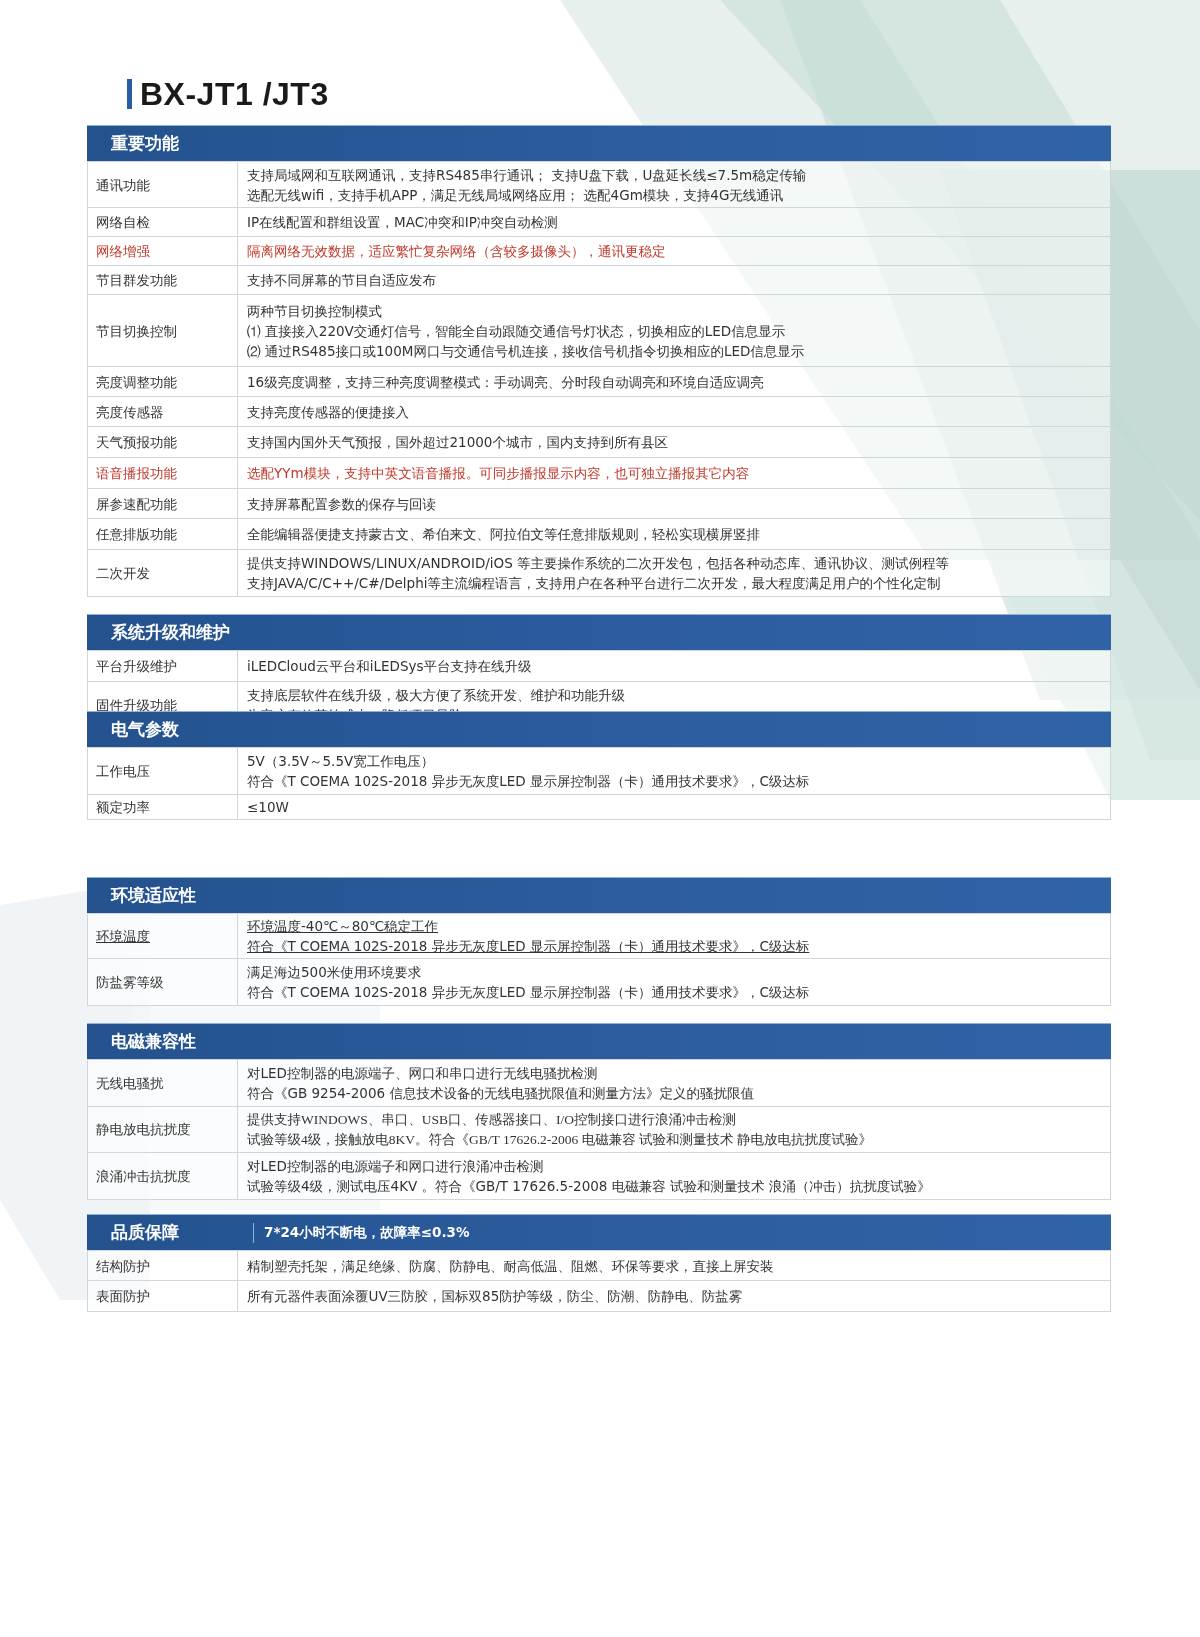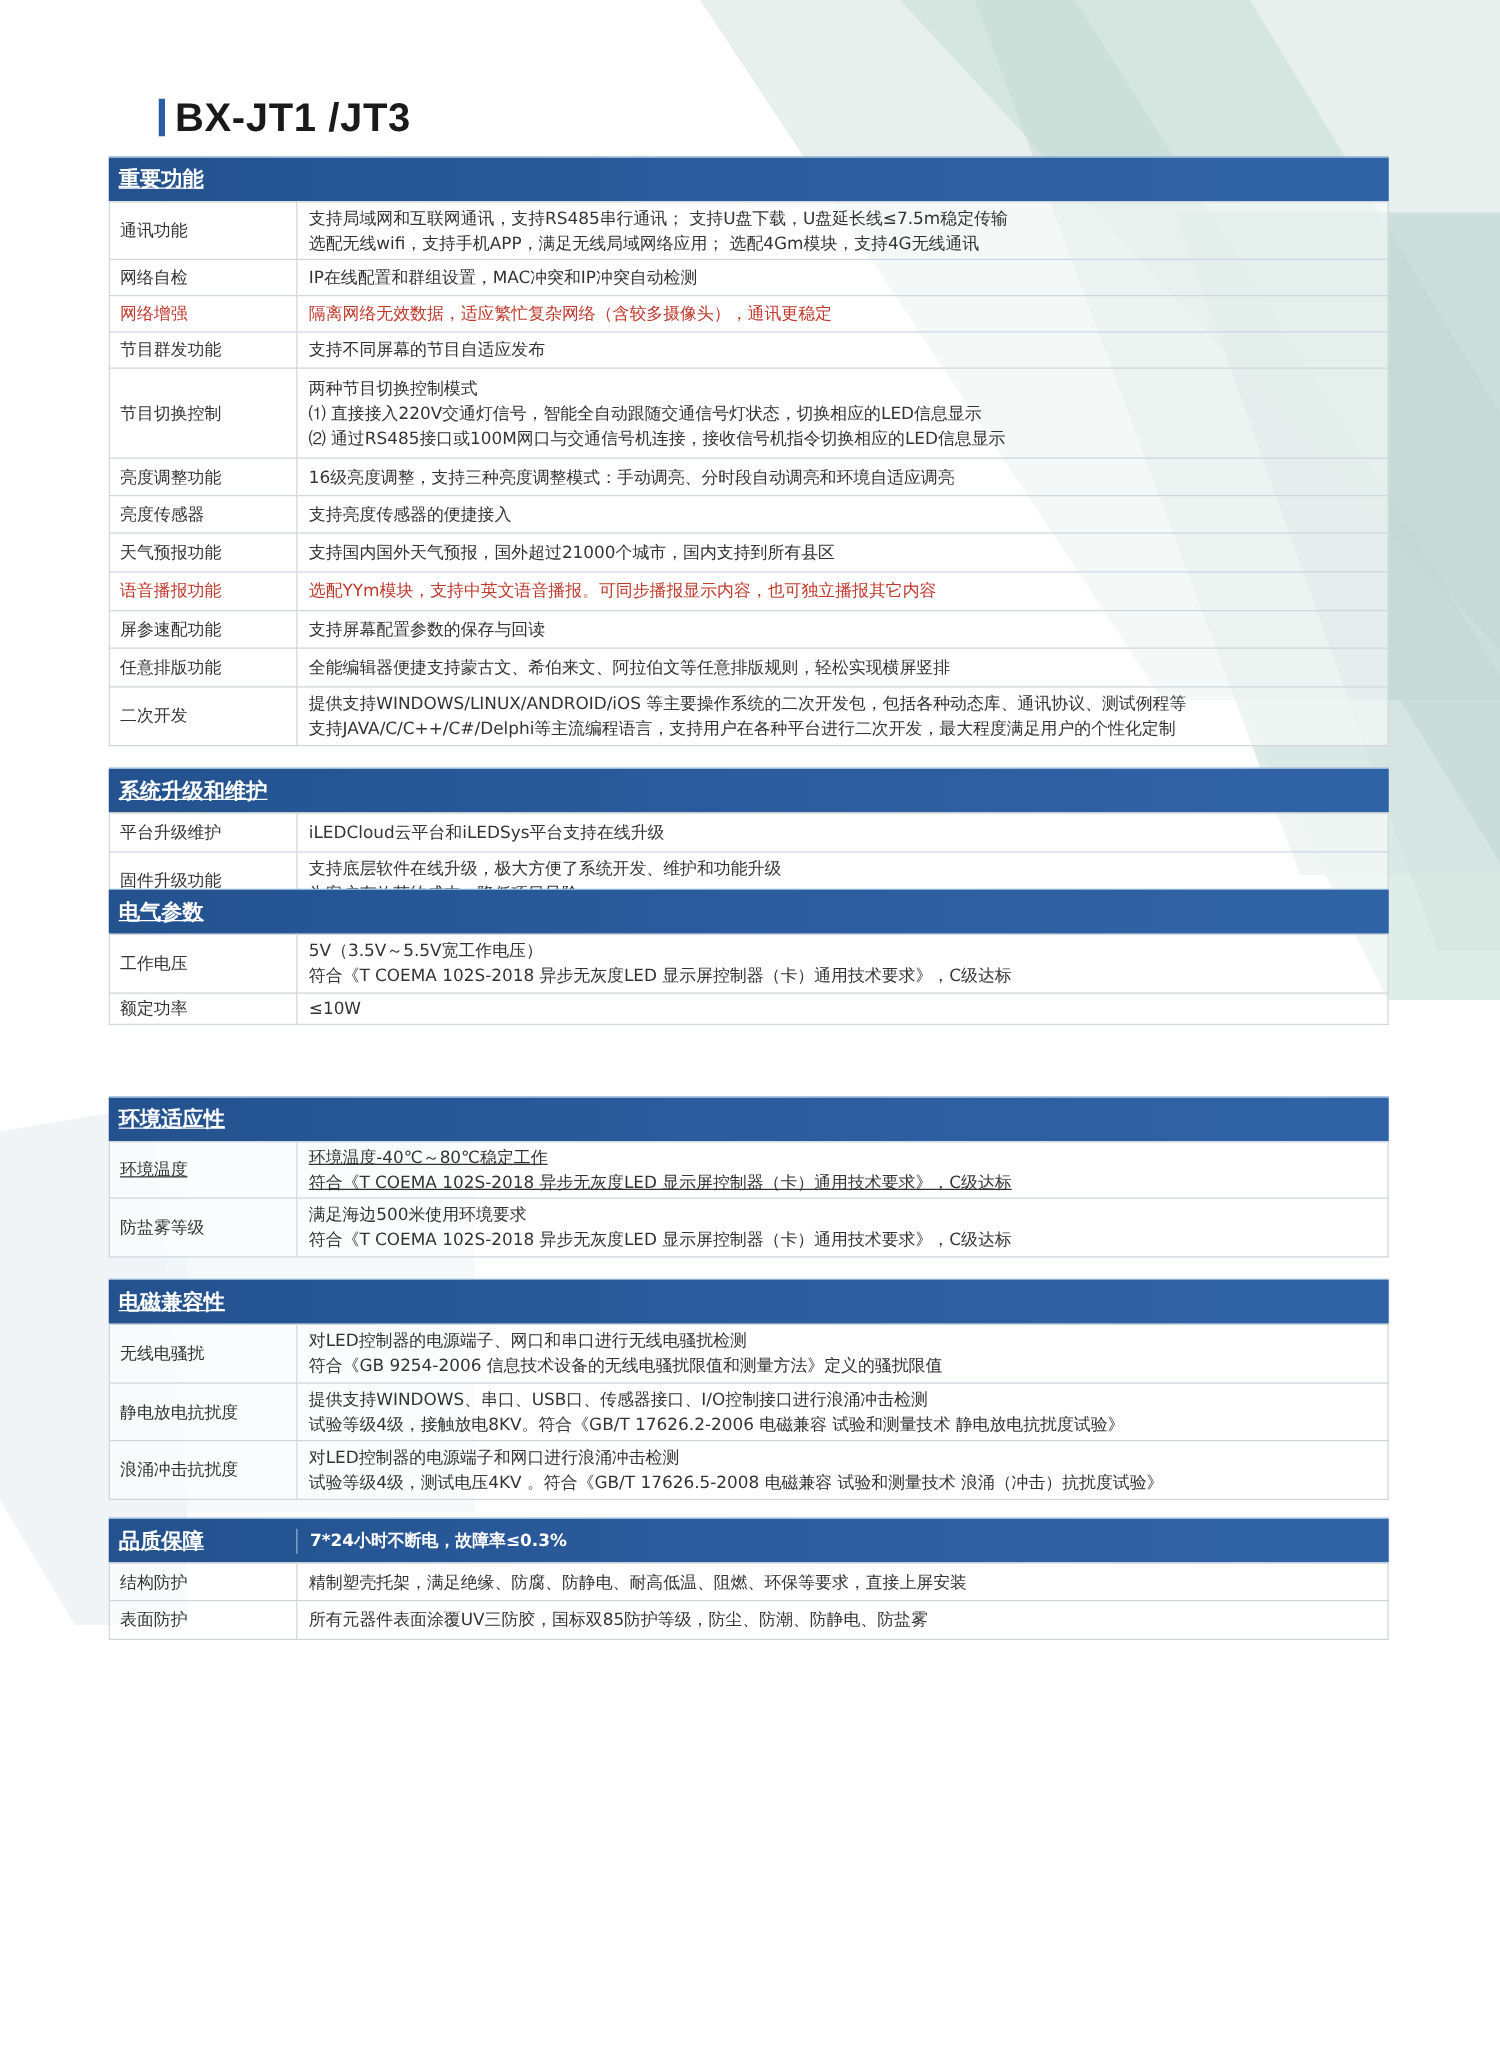--- a/index.html
+++ b/index.html
@@ -26,21 +26,21 @@
   .sec-header {
     height: 36px;
     background: linear-gradient(90deg, #23528e 0%, #2c5c9e 50%, #3063a6 100%);
     border-top: 1px solid #8fb3d6;
     color: #ffffff;
     font-weight: bold;
     font-size: 17px;
     display: flex; align-items: center;
     box-sizing: border-box;
   }
-  .sec-header .sec-title { padding-left: 8px; width: 142px; flex: none; text-decoration: underline; }
+  .sec-header .sec-title { padding-left: 24px; width: 142px; flex: none; }
   .sec-header .sec-sep { width: 1px; height: 20px; background: #8fb3d6; margin-right: 10px; }
   .sec-header .sec-extra { font-weight: bold; font-size: 13.5px; color: #ffffff; }
 
   table.rows {
     width: 1024px;
     border-collapse: collapse;
     table-layout: fixed;
     background: rgba(255,255,255,0.55);
   }
   table.rows td {
@@ -236,21 +236,21 @@
     </div>
     <table class="rows">
       <tbody>
           <tr style="height:47px;">
         <td class="label">无线电骚扰</td>
         <td class="value">
           <span class="line">对LED控制器的电源端子、网口和串口进行无线电骚扰检测</span>
           <span class="line">符合《GB 9254-2006 信息技术设备的无线电骚扰限值和测量方法》定义的骚扰限值</span>
         </td>
       </tr>
-      <tr style="height:46px;">
+      <tr style="height:46px;font-family:Liberation Serif, serif;">
         <td class="label">静电放电抗扰度</td>
         <td class="value">
           <span class="line">提供支持WINDOWS、串口、USB口、传感器接口、I/O控制接口进行浪涌冲击检测</span>
           <span class="line">试验等级4级，接触放电8KV。符合《GB/T 17626.2-2006 电磁兼容 试验和测量技术 静电放电抗扰度试验》</span>
         </td>
       </tr>
       <tr style="height:47px;">
         <td class="label">浪涌冲击抗扰度</td>
         <td class="value">
           <span class="line">对LED控制器的电源端子和网口进行浪涌冲击检测</span>

